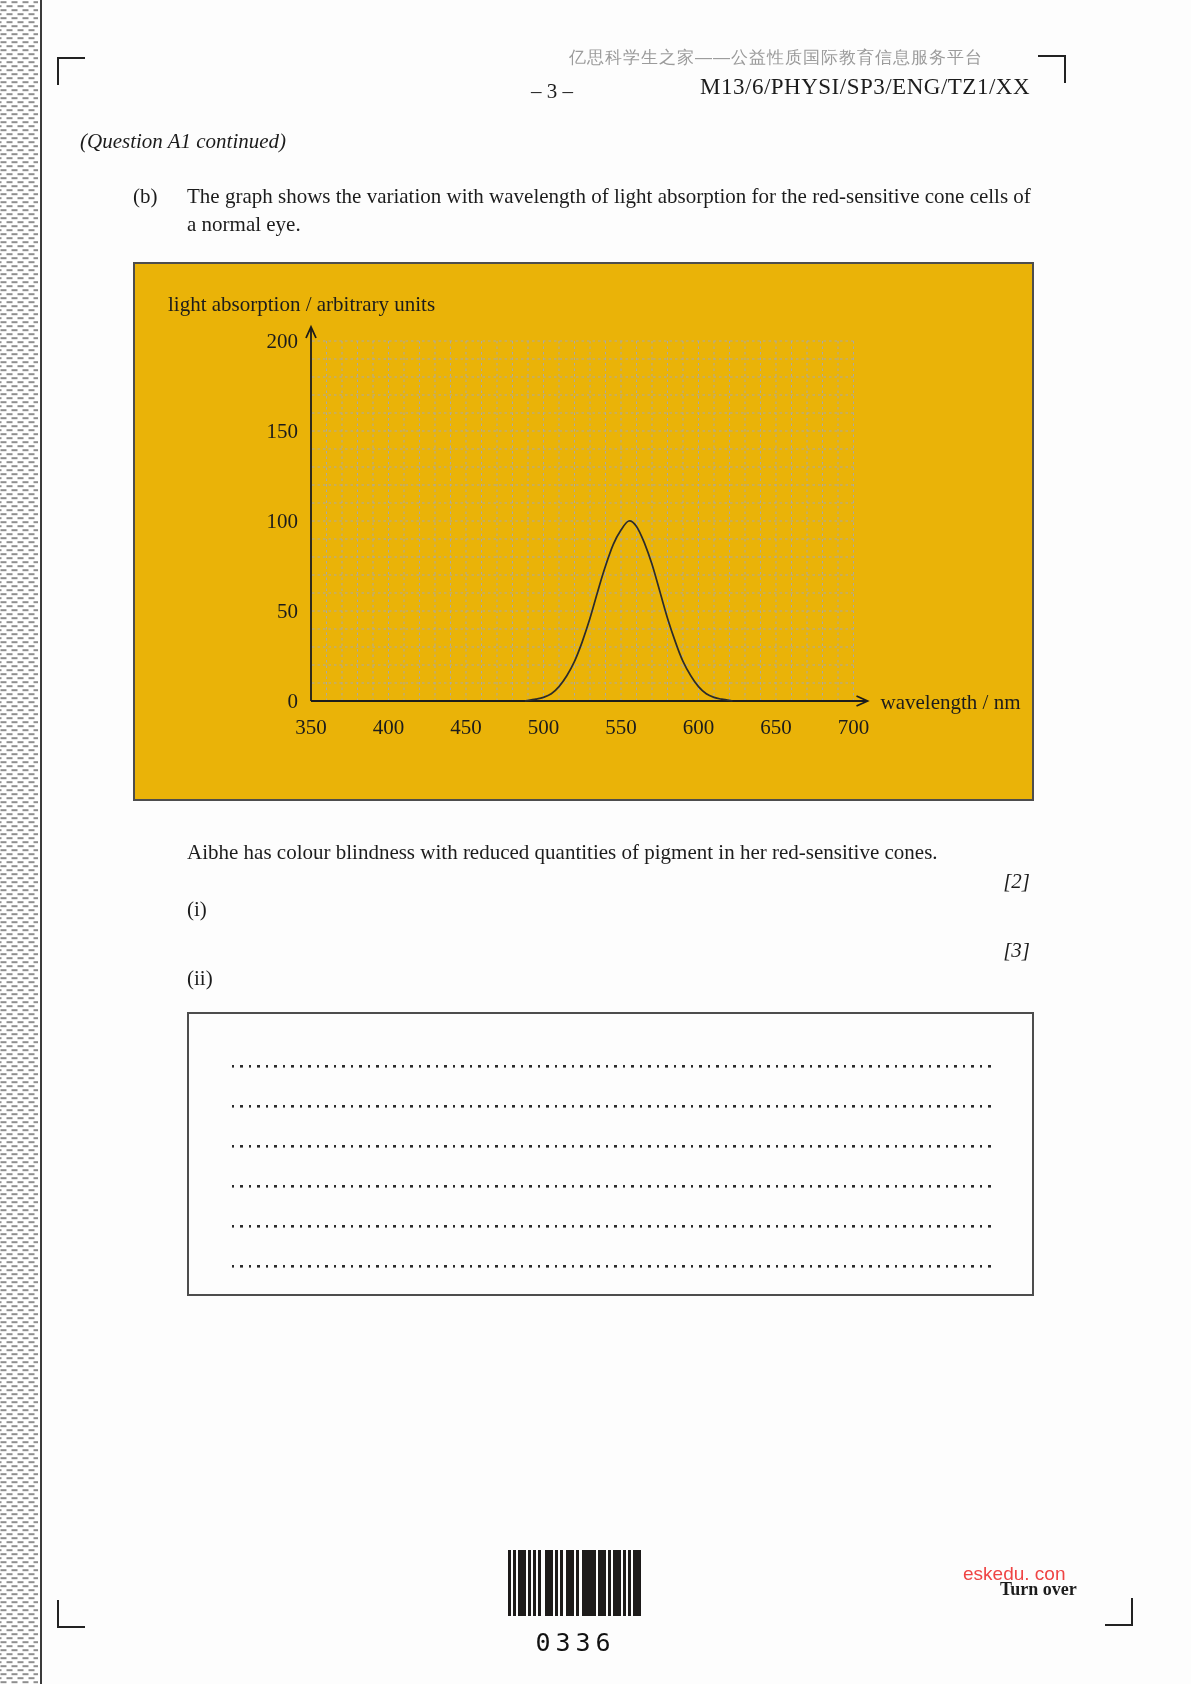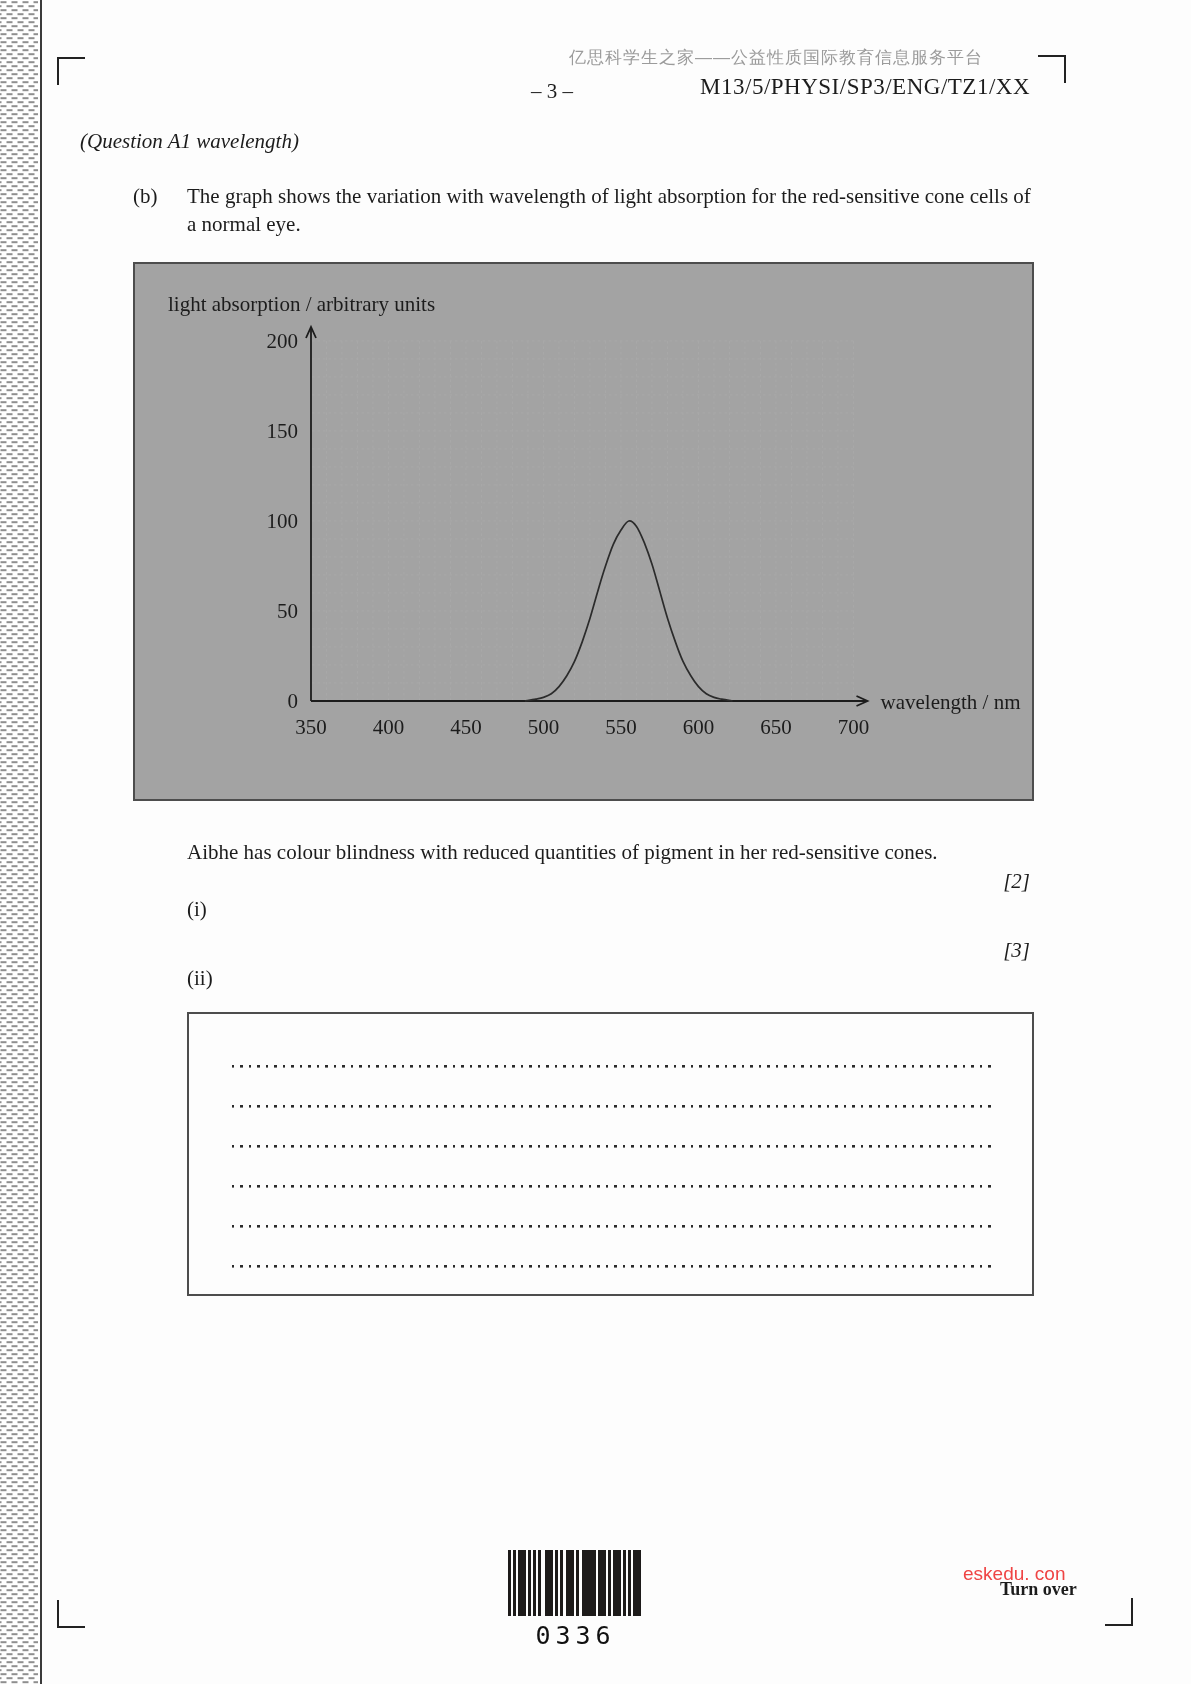--- a/index.html
+++ b/index.html
@@ -24,30 +24,30 @@
   
   .qrow{left:187px;width:845px;font-size:21px;line-height:28px;}
   .qrow .qlabel{position:absolute;left:0;top:0;}
   .qrow .qtext{margin-left:50px;width:745px;}
   .qrow .marks{position:absolute;right:2px;bottom:0;font-style:italic;}
   .brow{left:133px;width:900px;font-size:21px;line-height:28px;}
   .brow .qlabel{position:absolute;left:0;top:0;}
   .brow .qtext{margin-left:54px;width:846px;}
   .statement{top:840px;left:187px;font-size:21px;}
   
-  .graph-box{left:133px;top:262px;width:897px;height:535px;border:2px solid #4d4d4d;background:#a3a3a3;}
+  .graph-box{left:133px;top:262px;width:897px;height:535px;border:2px solid #4d4d4d;background:#eab308;}
   .chart-title{position:absolute;left:33px;top:28px;font-size:21px;}
   .plot{position:absolute;left:0;top:0;}
   
   .answer-box{left:187px;top:1012px;width:843px;height:280px;border:2px solid #4d4d4d;}
   .lines-wrap{margin:14px 38px 0 43px;}
   .dotline{height:40px;background:repeating-linear-gradient(90deg,#2b2b2b 0 2.2px,transparent 2.2px 8.5px) bottom/100% 2.6px no-repeat;}
   
   .barcode{left:508px;top:1550px;width:135px;}
-  .barcode-num{width:135px;text-align:center;font-family:"DejaVu Sans Mono", monospace;font-size:25px;letter-spacing:5px;margin-top:1px;color:#111;}
+  .barcode-num{width:135px;text-align:center;font-family:"DejaVu Sans Mono", monospace;font-size:25px;letter-spacing:5px;margin-top:8px;color:#111;}
   .site-mark{left:963px;top:1563px;font-family:"Liberation Sans", sans-serif;font-size:19px;color:#ef4444;z-index:1;}
   .turn-over{left:1000px;top:1579px;font-size:18px;font-weight:bold;z-index:2;}
 </style>
 </head>
 <body>
 
 <div class="abs binding">
   <svg width="40" height="1684">
     <defs>
       <pattern id="bp" width="11" height="8" patternUnits="userSpaceOnUse">
@@ -60,22 +60,22 @@
   </svg>
 </div>
 
 <div class="abs crop tl"></div>
 <div class="abs crop tr"></div>
 <div class="abs crop bl"></div>
 <div class="abs crop br"></div>
 
 <div class="abs cn-watermark">亿思科学生之家——公益性质国际教育信息服务平台</div>
 <div class="abs page-num">– 3 –</div>
-<div class="abs exam-code">M13/5/PHYSI/SP3/ENG/TZ1/XX</div>
-<div class="abs continued">(Question A1 wavelength)</div>
+<div class="abs exam-code">M13/6/PHYSI/SP3/ENG/TZ1/XX</div>
+<div class="abs continued">(Question A1 continued)</div>
 
 <div class="abs brow" style="top:182px;">
   <span class="qlabel">(b)</span>
   <div class="qtext">The graph shows the variation with wavelength of light absorption for the red-sensitive cone cells of a normal eye.</div>
 </div>
 
 <div class="abs graph-box">
   <div class="chart-title">light absorption / arbitrary units</div>
   <svg class="plot" width="893" height="531" viewBox="0 0 893 531">
       <g stroke="#a8a8a8" stroke-width="1" stroke-dasharray="2.5 3" fill="none">

